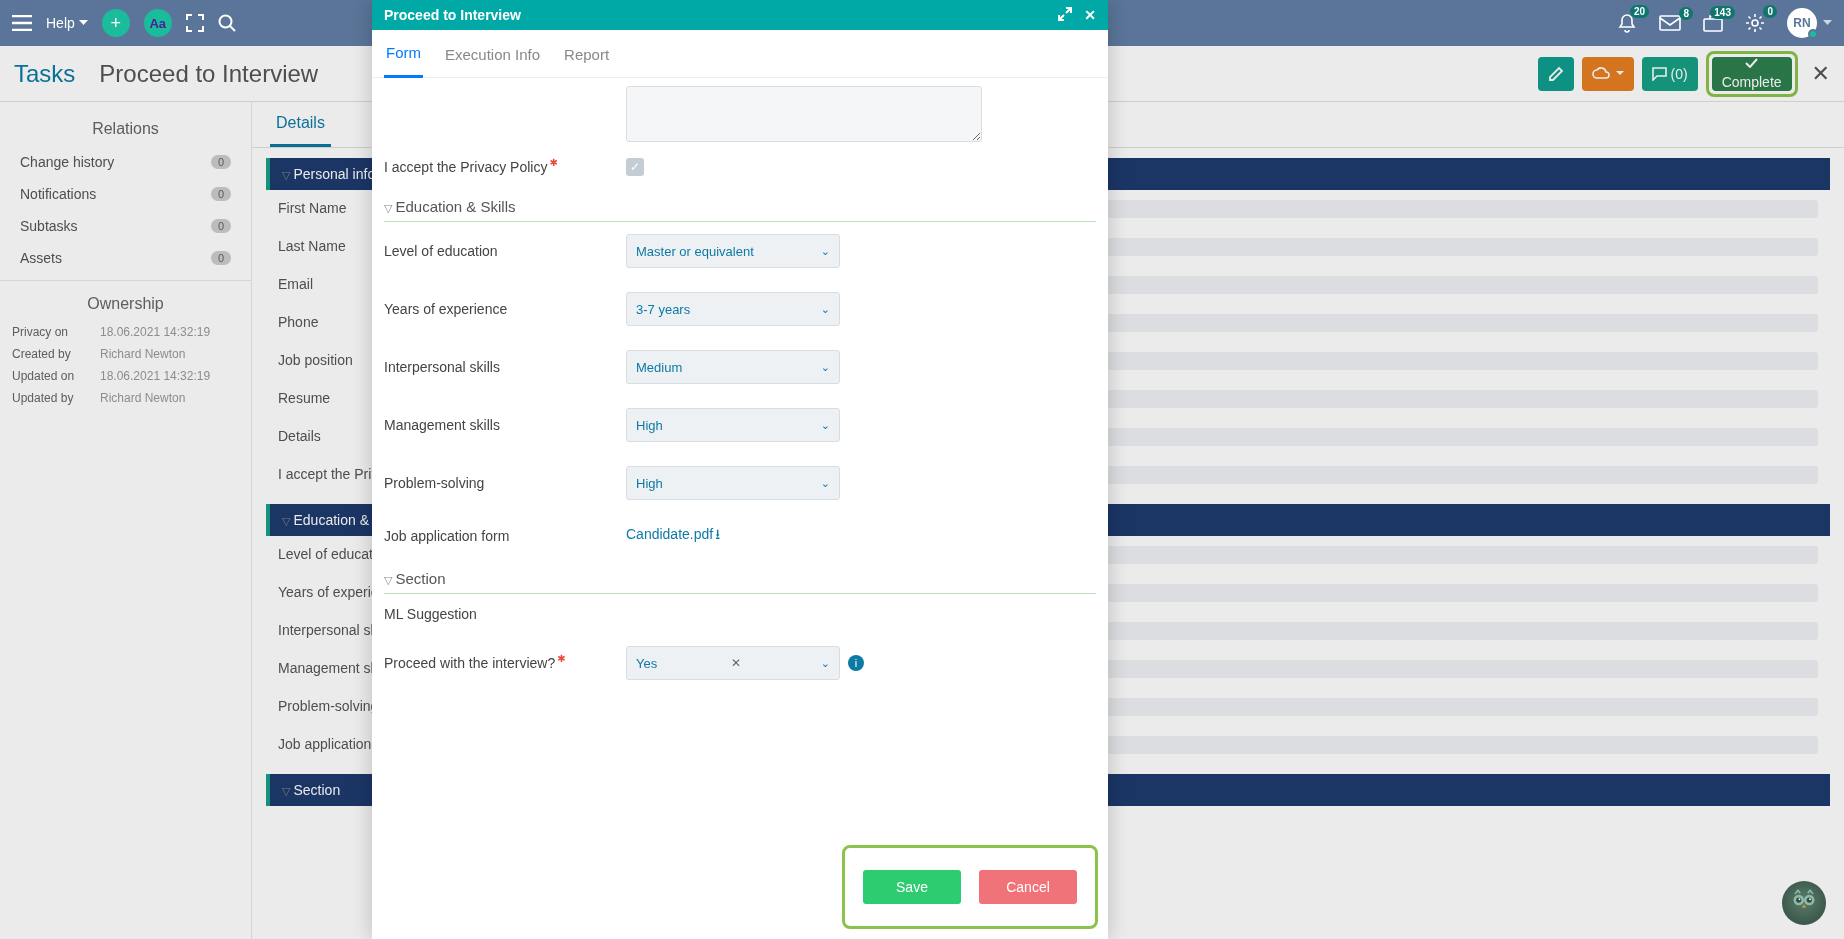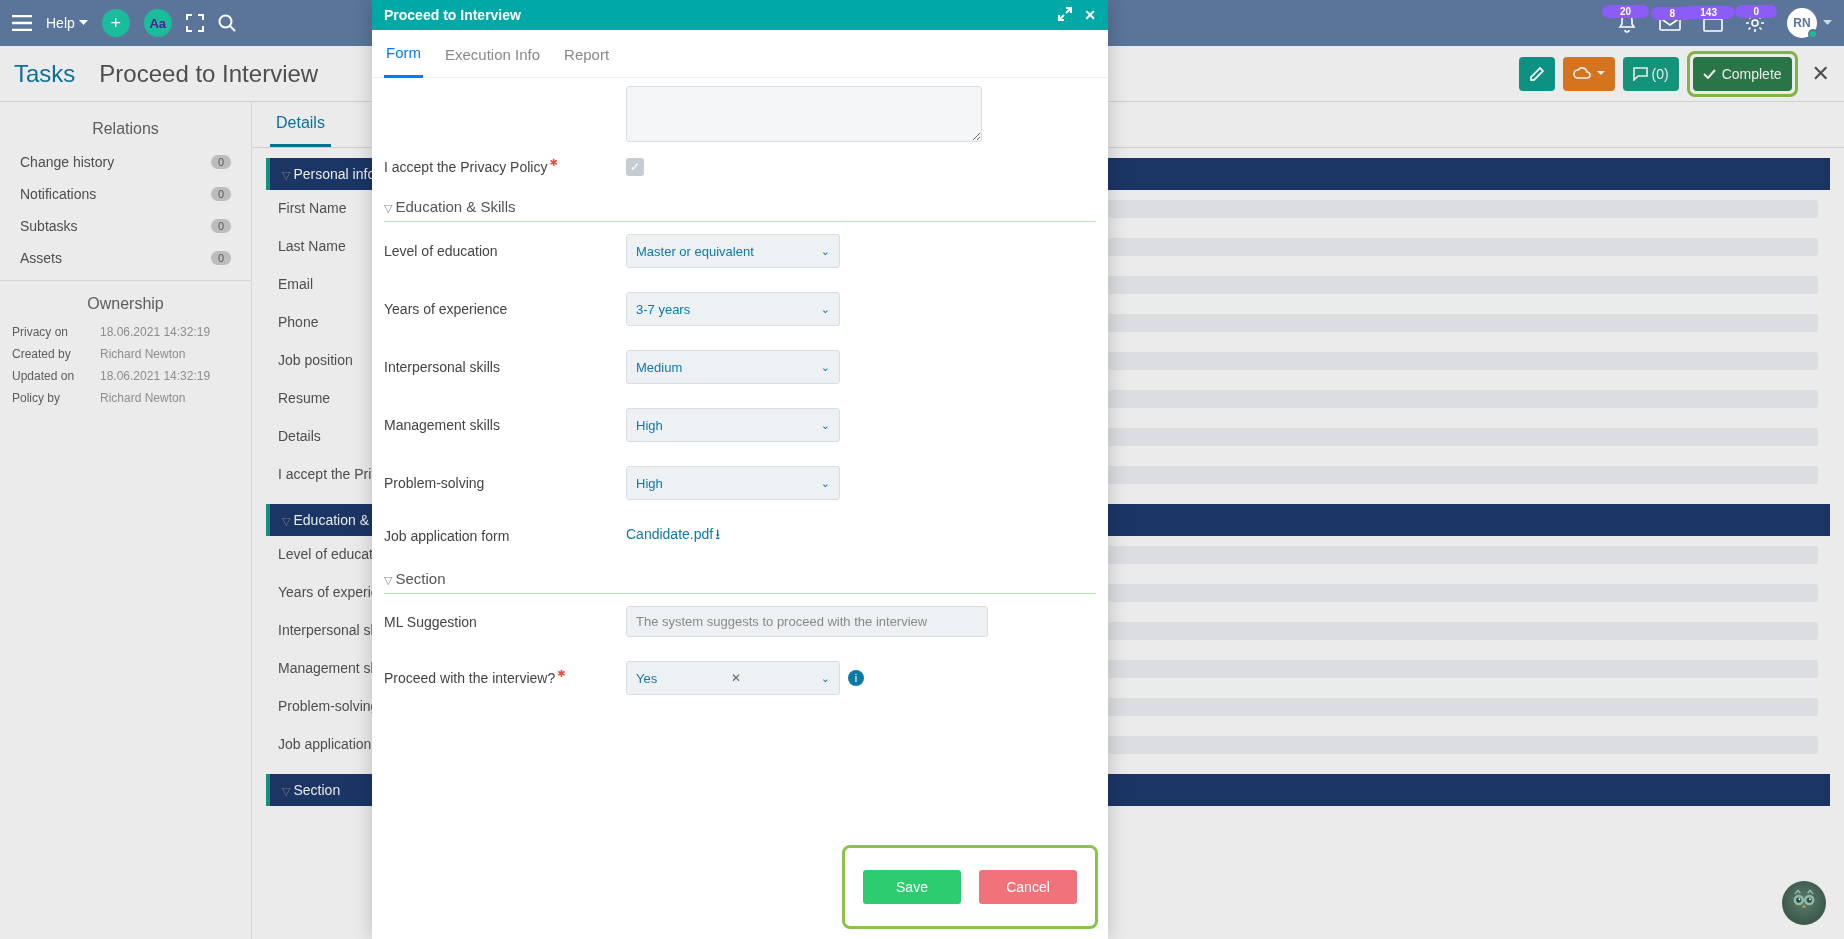--- a/index.html
+++ b/index.html
@@ -9,34 +9,34 @@
   .topbar { background: #5a7599; height: 46px; display: flex; align-items: center; padding: 0 12px; color: #fff; }
   .topbar-left { display: flex; align-items: center; gap: 14px; }
   .hamburger { cursor: pointer; }
   .help-link { color: #fff; font-size: 14px; display: flex; align-items: center; gap: 4px; cursor: pointer; }
   .circle-btn { width: 28px; height: 28px; border-radius: 50%; display: flex; align-items: center; justify-content: center; cursor: pointer; }
   .circle-green { background: #1abc9c; color: #fff; font-size: 18px;}
   .circle-teal { background: #1abc9c; color: #4c1d95; font-size: 13px; font-weight: 600;}
   .icon-btn { cursor: pointer; color: #fff; position: relative; }
   .topbar-right { margin-left: auto; display: flex; align-items: center; gap: 22px; }
   .badge-wrap { position: relative; cursor:pointer;}
-  .badge { position: absolute; top: -8px; right: -12px; background: #8b5cf6; color: #fff; font-size: 10px; padding: 1px 18px; border-radius: 8px; font-weight:600;text-align:center;}
+  .badge { position: absolute; top: -8px; right: -12px; background: #0f766e; color: #fff; font-size: 10px; padding: 1px 4px; border-radius: 8px; font-weight:600;text-align:center;}
   .avatar { width: 30px; height: 30px; border-radius: 50%; background: #fff; color: #5a7599; display: flex; align-items: center; justify-content: center; font-size: 12px; font-weight: 700; position: relative;}
   .avatar .dot { position: absolute; bottom: -1px; right: -1px; width: 10px; height: 10px; background: #1abc9c; border-radius: 50%; border: 2px solid #5a7599;}
   
   
   .subhead { height: 56px; border-bottom: 1px solid #e0e0e0; display: flex; align-items: center; padding: 0 14px; gap: 24px;}
   .crumb1 { color: #0d7aa5; font-size: 24px; font-weight: 400;}
   .crumb2 { color: #555; font-size: 24px; font-weight: 300;}
   .subhead-right { margin-left: auto; display: flex; gap: 8px; align-items: center;}
   .sq-btn { height: 34px; min-width: 36px; border-radius: 4px; display: flex; align-items: center; justify-content: center; color: #fff; cursor: pointer; padding: 0 10px; font-size:14px;}
   .bg-teal0 { background: #0e9e8e; }
   .bg-orange { background: #e67e22; }
   .bg-teal1 { background: #16a085; }
-  .bg-green-dark { background: #2d7f4f; }
+  .bg-green-dark { background: #2d7f4f; flex-direction: column; }
   .hl-box { border: 3px solid #8bc34a; border-radius: 8px; padding: 3px;}
   .close-x { color: #555; font-size: 22px; cursor: pointer; margin-left: 6px;}
   
   
   .leftpanel { position: absolute; top: 102px; left: 0; width: 252px; border-right: 1px solid #e8e8e8; height: calc(100% - 102px); padding: 10px 0;}
   .lp-title { text-align: center; color: #666; font-size: 16px; padding: 8px 0;}
   .lp-item { display: flex; justify-content: space-between; align-items: center; padding: 8px 20px; color: #555; font-size: 14px; cursor:pointer;}
   .lp-badge { background: #ccc; color: #666; font-size: 11px; border-radius: 10px; padding: 1px 7px;}
   .lp-sep { height: 1px; background: #e8e8e8; margin: 6px 0;}
   .own-row { display: flex; padding: 4px 12px; font-size: 12px; color: #888;}
@@ -223,21 +223,21 @@
     </div>
   <div class="own-row">
       <span class="k">Created by</span>
       <span class="v">Richard Newton</span>
     </div>
   <div class="own-row">
       <span class="k">Updated on</span>
       <span class="v">18.06.2021 14:32:19</span>
     </div>
   <div class="own-row">
-      <span class="k">Policy by</span>
+      <span class="k">Updated by</span>
       <span class="v">Richard Newton</span>
     </div>
 </div>
 
 <div class="details-col">
   <div class="details-tabs"><span class="tab">Details</span></div>
   <div class="sec-hdr tri">Personal info</div>
   <div id="bg-personal">
       <div class="field-bg-row">
         <span class="lbl">First Name</span>
@@ -367,21 +367,20 @@
       </div>
     <div class="mf-row">
         <span class="mf-label">Job application form</span>
       <span class="mf-link"><span>Candidate.pdf</span><span class="dlicon">⭳</span></span>
       </div>
 
     <div class="mf-sechdr tri">Section</div>
 
     <div class="mf-row">
         <span class="mf-label">ML Suggestion</span>
-      <span class="mf-readonly">The system suggests to proceed with the interview</span>
       </div>
     <div class="mf-row">
         <span class="mf-label req">Proceed with the interview?</span>
       <span class="mf-select">
           <span>Yes</span>
           <span class="clr">✕</span>
           <span class="chev">⌄</span>
         </span>
       <span class="info-i">i</span>
       </div>

